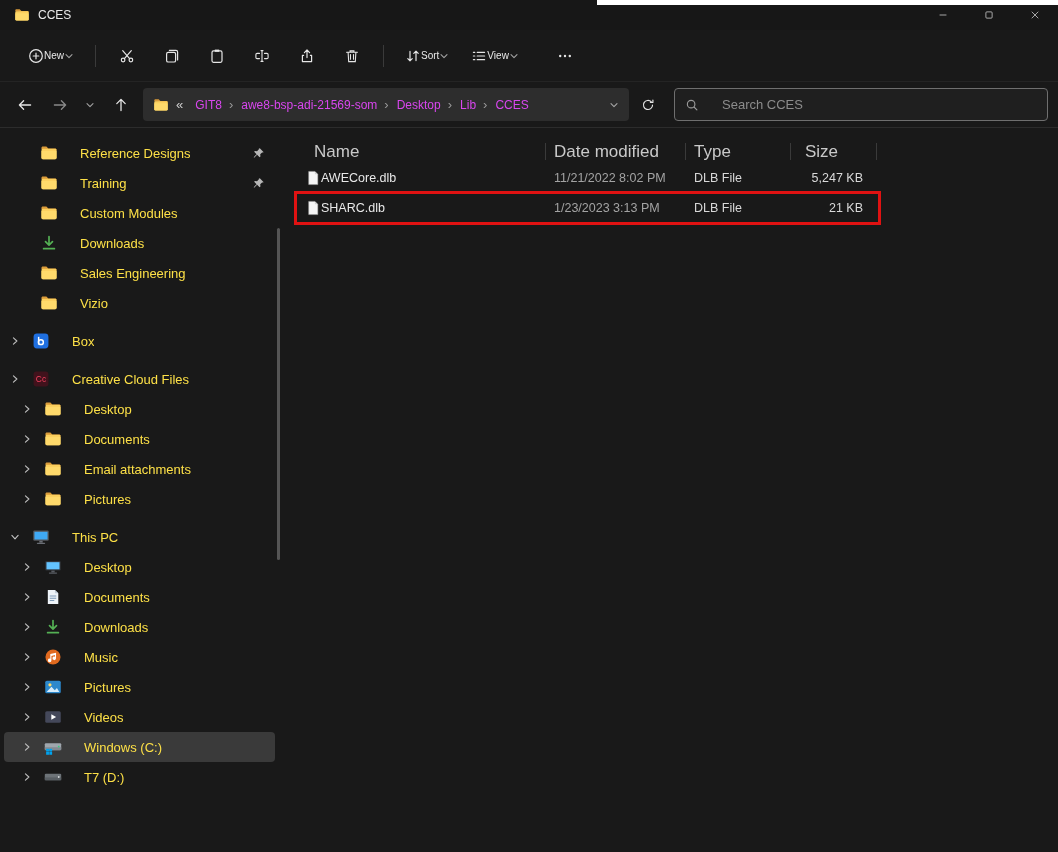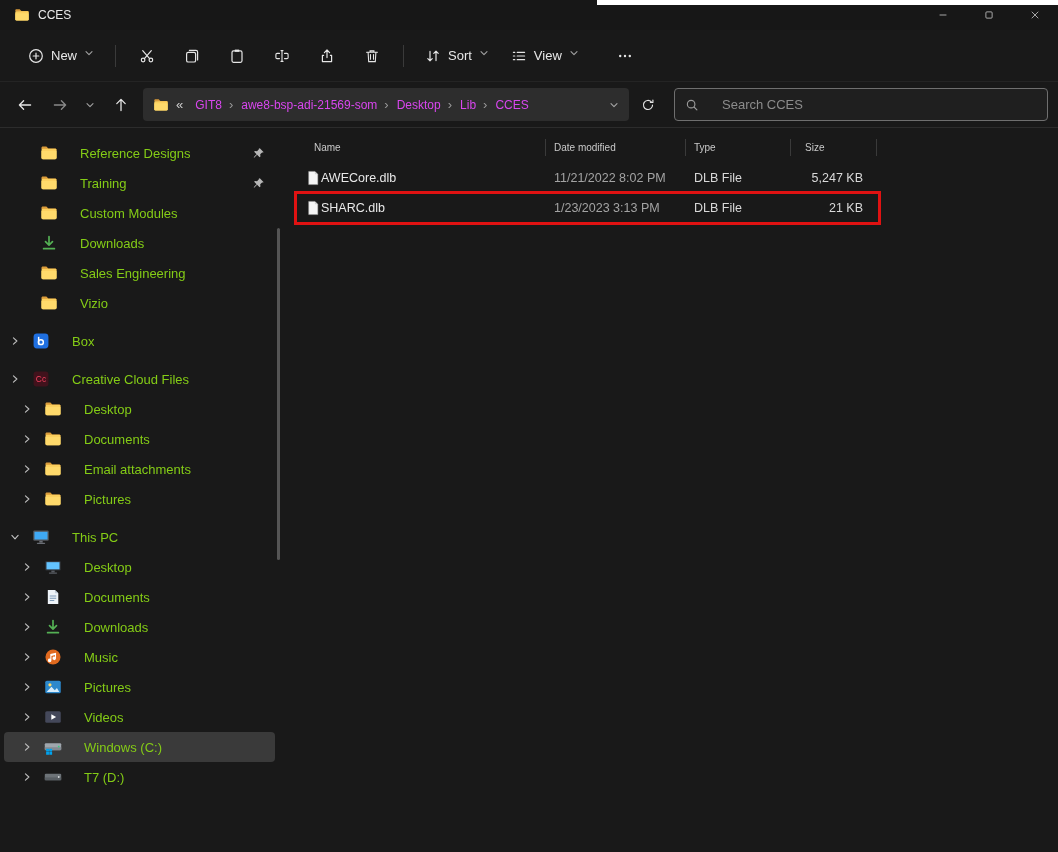--- a/index.html
+++ b/index.html
@@ -20,21 +20,21 @@
 
   
   .titlebar { height:30px; display:flex; align-items:center; padding-left:14px; background:#171717; flex-shrink:0; }
   .titlebar .title-text { font-size:12px; margin-left:8px; color:#ececec; }
   .win-controls { margin-left:auto; display:flex; height:100%; }
   .win-btn { width:46px; height:100%; display:flex; align-items:center; justify-content:center; }
 
   
   .toolbar { height:52px; display:flex; align-items:center; padding-left:18px; gap:2px;
              background:#191919; border-bottom:1px solid #242424; flex-shrink:0; }
-  .tbtn { display:flex; gap:7px; padding:8px 10px; border-radius:4px; font-size:13px; color:#e8e8e8; }
+  .tbtn { display:flex; align-items:center; padding:8px 10px; border-radius:4px; font-size:10px; color:#e8e8e8; }
   .icon-btn { padding:9px 12px; }
   .tdivider { width:1px; height:22px; background:#3a3a3a; margin:0 9px; }
   .fbtns { display:flex; gap:5px; align-items:center; }
   .more-btn { margin-left:14px; }
 
   
   .navrow { height:46px; display:flex; align-items:center; padding:0 10px 0 8px; gap:2px;
             background:#191919; border-bottom:1px solid #2c2c2c; flex-shrink:0; }
   .nav-btn { width:33px; height:33px; display:flex; align-items:center; justify-content:center; border-radius:4px; }
   .nav-btn.small { width:24px; }
@@ -60,27 +60,27 @@
   .side-item { height:30px; display:flex; align-items:center; margin:0 12px 0 4px; padding-left:6px;
                border-radius:4px; font-size:13px; }
   .side-item.l1 { padding-left:18px; }
   .side-item.l1.nochev { padding-left:36px; }
   .side-item.gap { margin-top:8px; }
   .side-item.selected { background:var(--selection,#3a3a3a); }
   .chev { width:22px; height:30px; display:flex; align-items:center; }
   .chev svg { width:10px; height:10px; }
   .chev.down svg { transform:rotate(90deg); }
   .side-icon { width:18px; height:18px; margin-right:22px; }
-  .side-label { white-space:nowrap; overflow:hidden; color:#84cc16; }
+  .side-label { white-space:nowrap; overflow:hidden; color:#fde047; }
   .pin { margin-left:auto; margin-right:10px; width:13px; height:13px; opacity:.9; }
   .scroll-thumb { position:absolute; right:7px; top:100px; width:3px; height:332px; background:#555; border-radius:2px; }
 
   
   .main { flex:1; padding:6px 0 0 9px; position:relative; }
-  .lheader { display:flex; height:26px; align-items:center; width:581px; color:#c9c9c9; font-size:10px; }
+  .lheader { display:flex; height:26px; align-items:flex-end; width:581px; color:#c9c9c9; font-size:17px; }
   .hcell { height:17px; display:flex; align-items:center; border-right:1px solid #3a3a3a; padding-left:8px; }
   .h-name { width:250px; padding-left:18px; }
   .h-date { width:140px; }
   .h-type { width:105px; }
   .h-size { width:86px; padding-left:14px; }
   .rows { margin-top:3px; width:581px; }
   .frow { display:flex; height:30px; align-items:center; font-size:12.5px; position:relative; }
   .c-name { width:250px; display:flex; align-items:center; padding-left:9px; color:#e8e8e8; }
   .file-icon { width:16px; height:16px; }
   .c-date { width:140px; padding-left:8px; color:#a3a3a3; }

